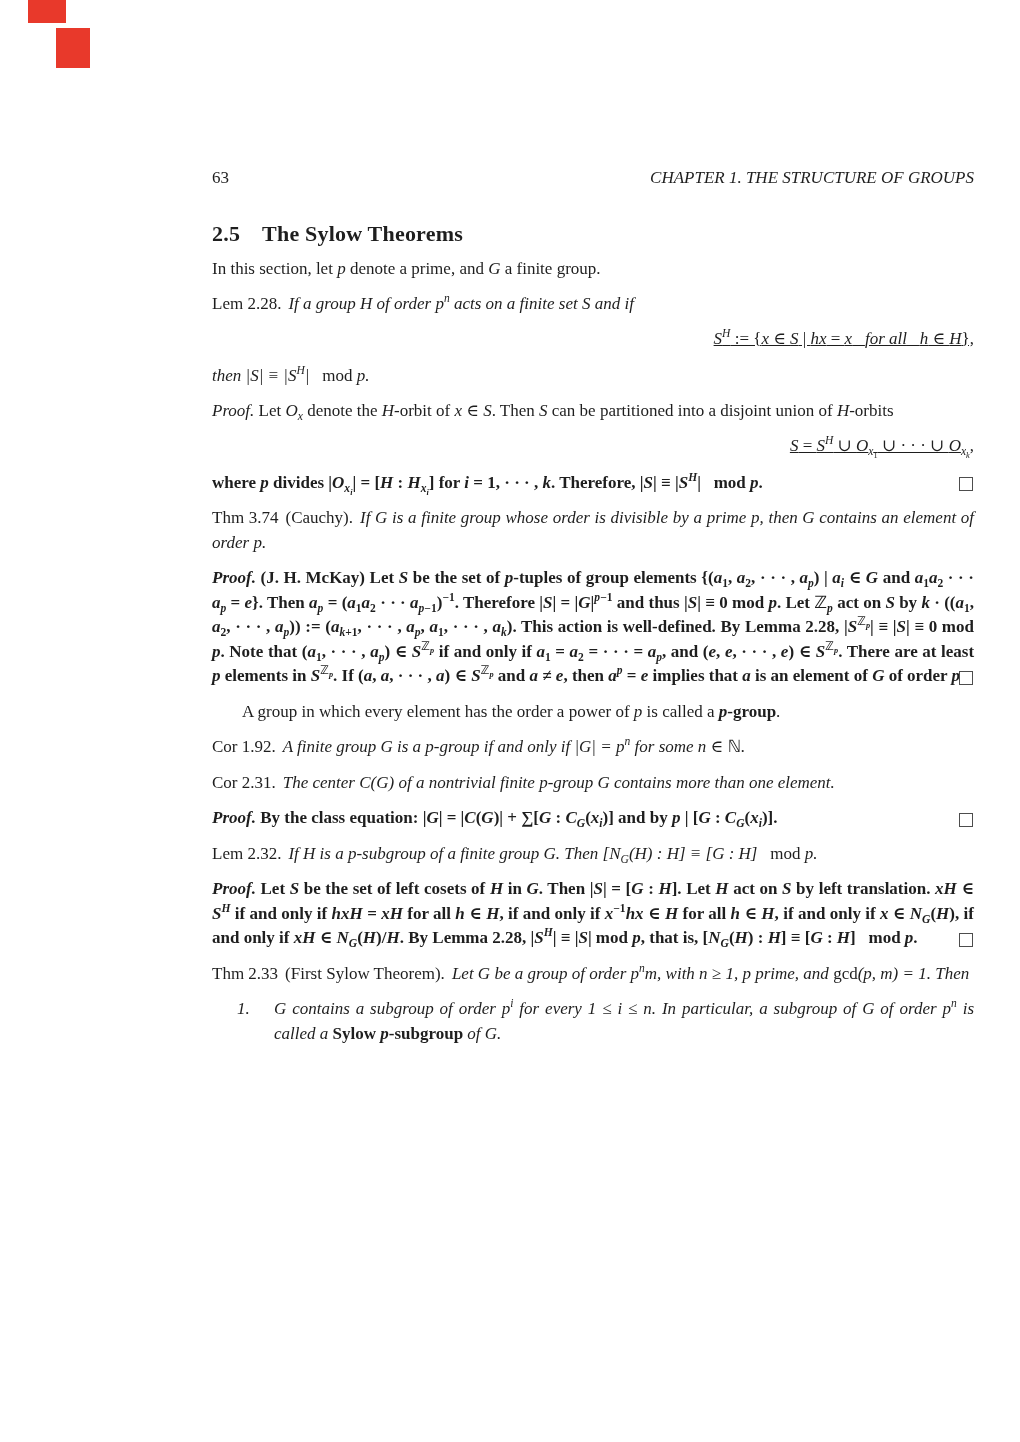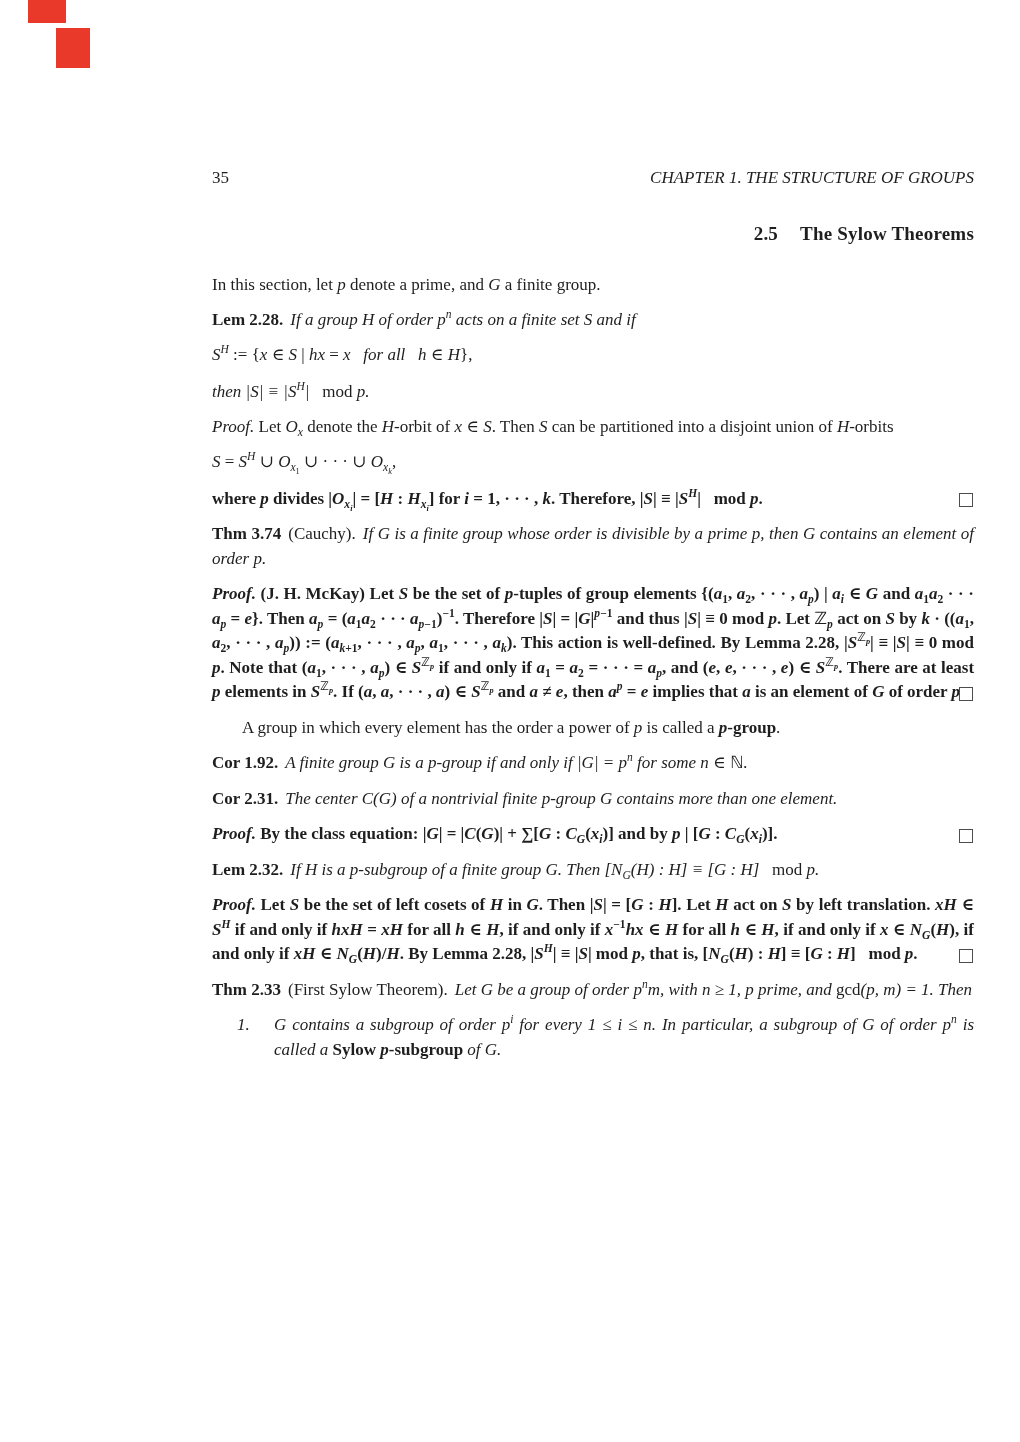--- a/index.html
+++ b/index.html
@@ -19,33 +19,32 @@
     position: absolute;
     left: 212px; top: 166px;
     width: 762px;
     font-size: 17px;
     line-height: 24.5px;
   }
   .running { display: flex; justify-content: space-between; align-items: baseline; }
   .running .chap { font-style: italic; }
 
   h1.sec-title {
-    font-size: 19px; font-weight: bold;
+    font-size: 22px; font-weight: bold;
     margin: 28px 0 0 0; line-height: 30px;
     letter-spacing: 0.2px;
-    text-align: right;
   }
   h1.sec-title .secnum { margin-right: 22px; }
 
   p { margin: 11px 0 0 0; text-align: justify; }
-  p.display { text-align: left; margin: 8px 0; line-height: 28px; }
-  p.first { margin-top: 24px; }
+  p.display { text-align: right; margin: 8px 0; line-height: 28px; text-decoration: underline; }
+  p.first { margin-top: 8px; }
   .it { font-style: italic; }
   .rm { font-style: normal; }
-  .lbl { font-weight: bold; margin-right: 7px; }
+  .lbl { font-weight: normal; margin-right: 7px; }
   .note { margin-right: 7px; }
   .indent { text-indent: 30px; }
   sub, sup { font-size: 68%; line-height: 0; }
   sub sub, sub sup, sup sub, sup sup { font-size: 72%; }
 
   .withqed { position: relative; font-weight: bold; }
   .qed {
     position: absolute; right: 1px; bottom: 4px;
     width: 12px; height: 12px;
     border: 1.6px solid #4d4d4d;
@@ -58,21 +57,21 @@
 </style>
 </head>
 <body>
 
 <div class="scan-mark m1" style="background-color: rgb(232, 57, 43);"></div>
 <div class="scan-mark m2" style="background-color: rgb(232, 57, 43);"></div>
 
 <div class="content">
 
   <div class="running">
-    <span>35</span>
+    <span>63</span>
     <span class="chap">CHAPTER 1.   THE STRUCTURE OF GROUPS</span>
   </div>
 
   <h1 class="sec-title">
     <span class="secnum">2.5</span><span>The Sylow Theorems</span>
   </h1>
 
   <p class="first">In this section, let <i>p</i> denote a prime, and <i>G</i> a finite group.</p>
 
   <p>

